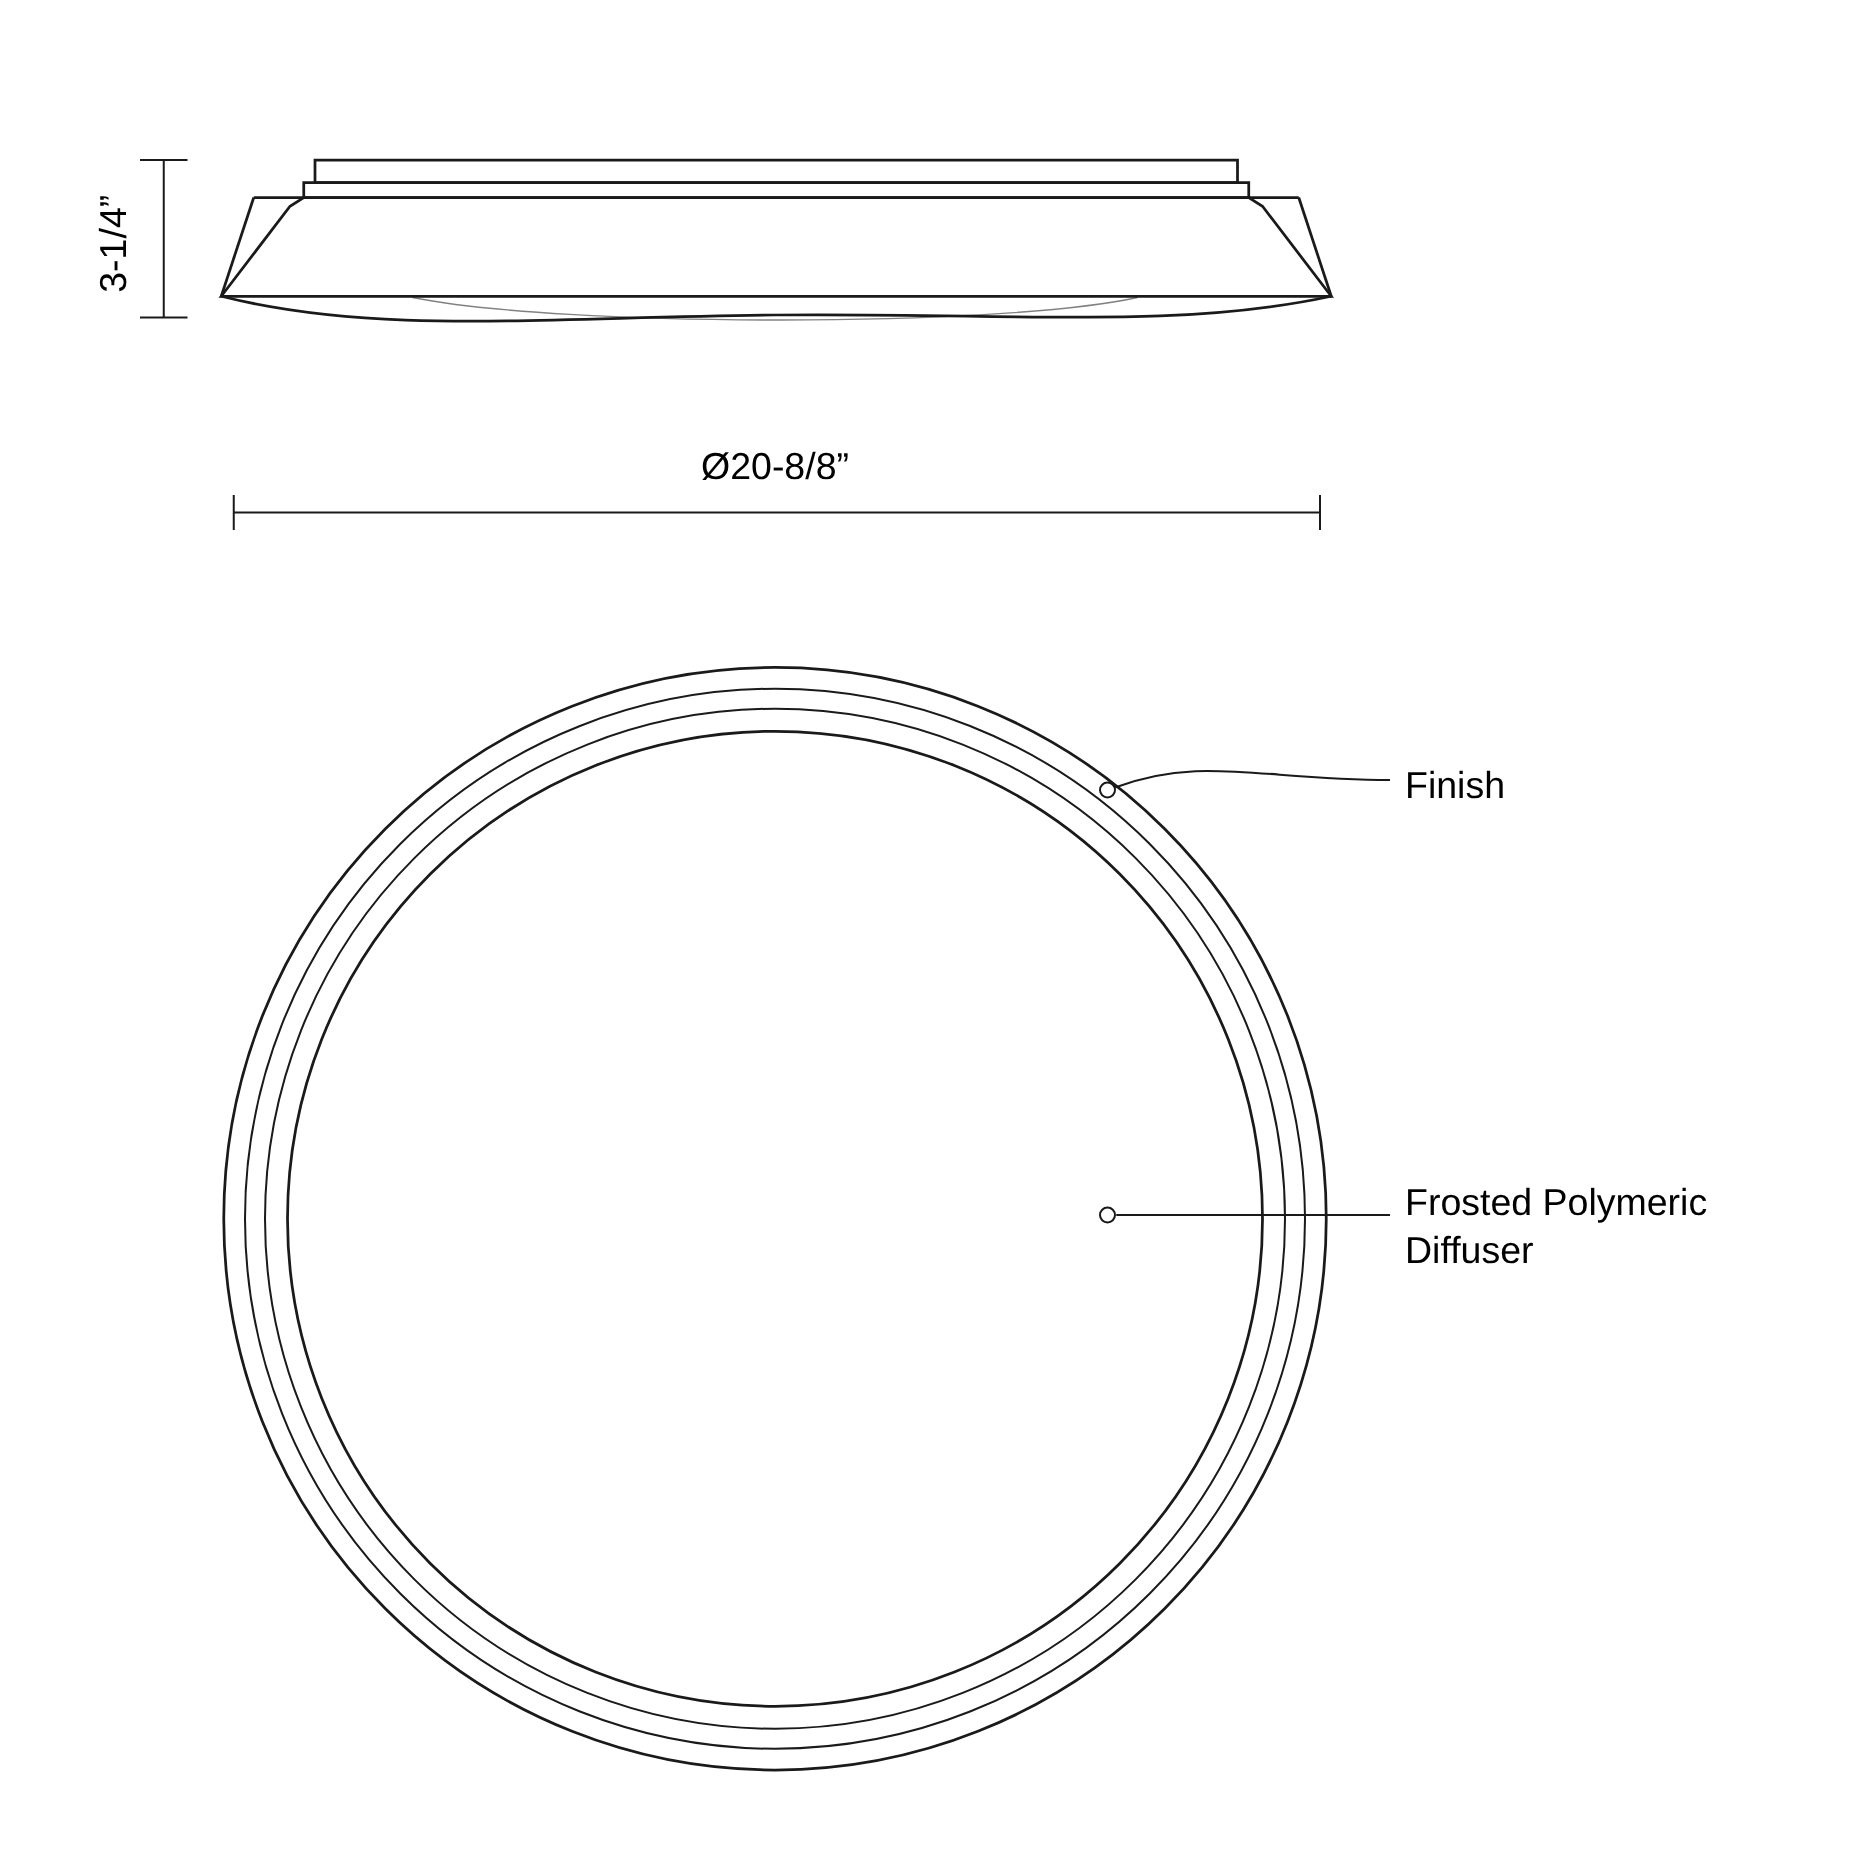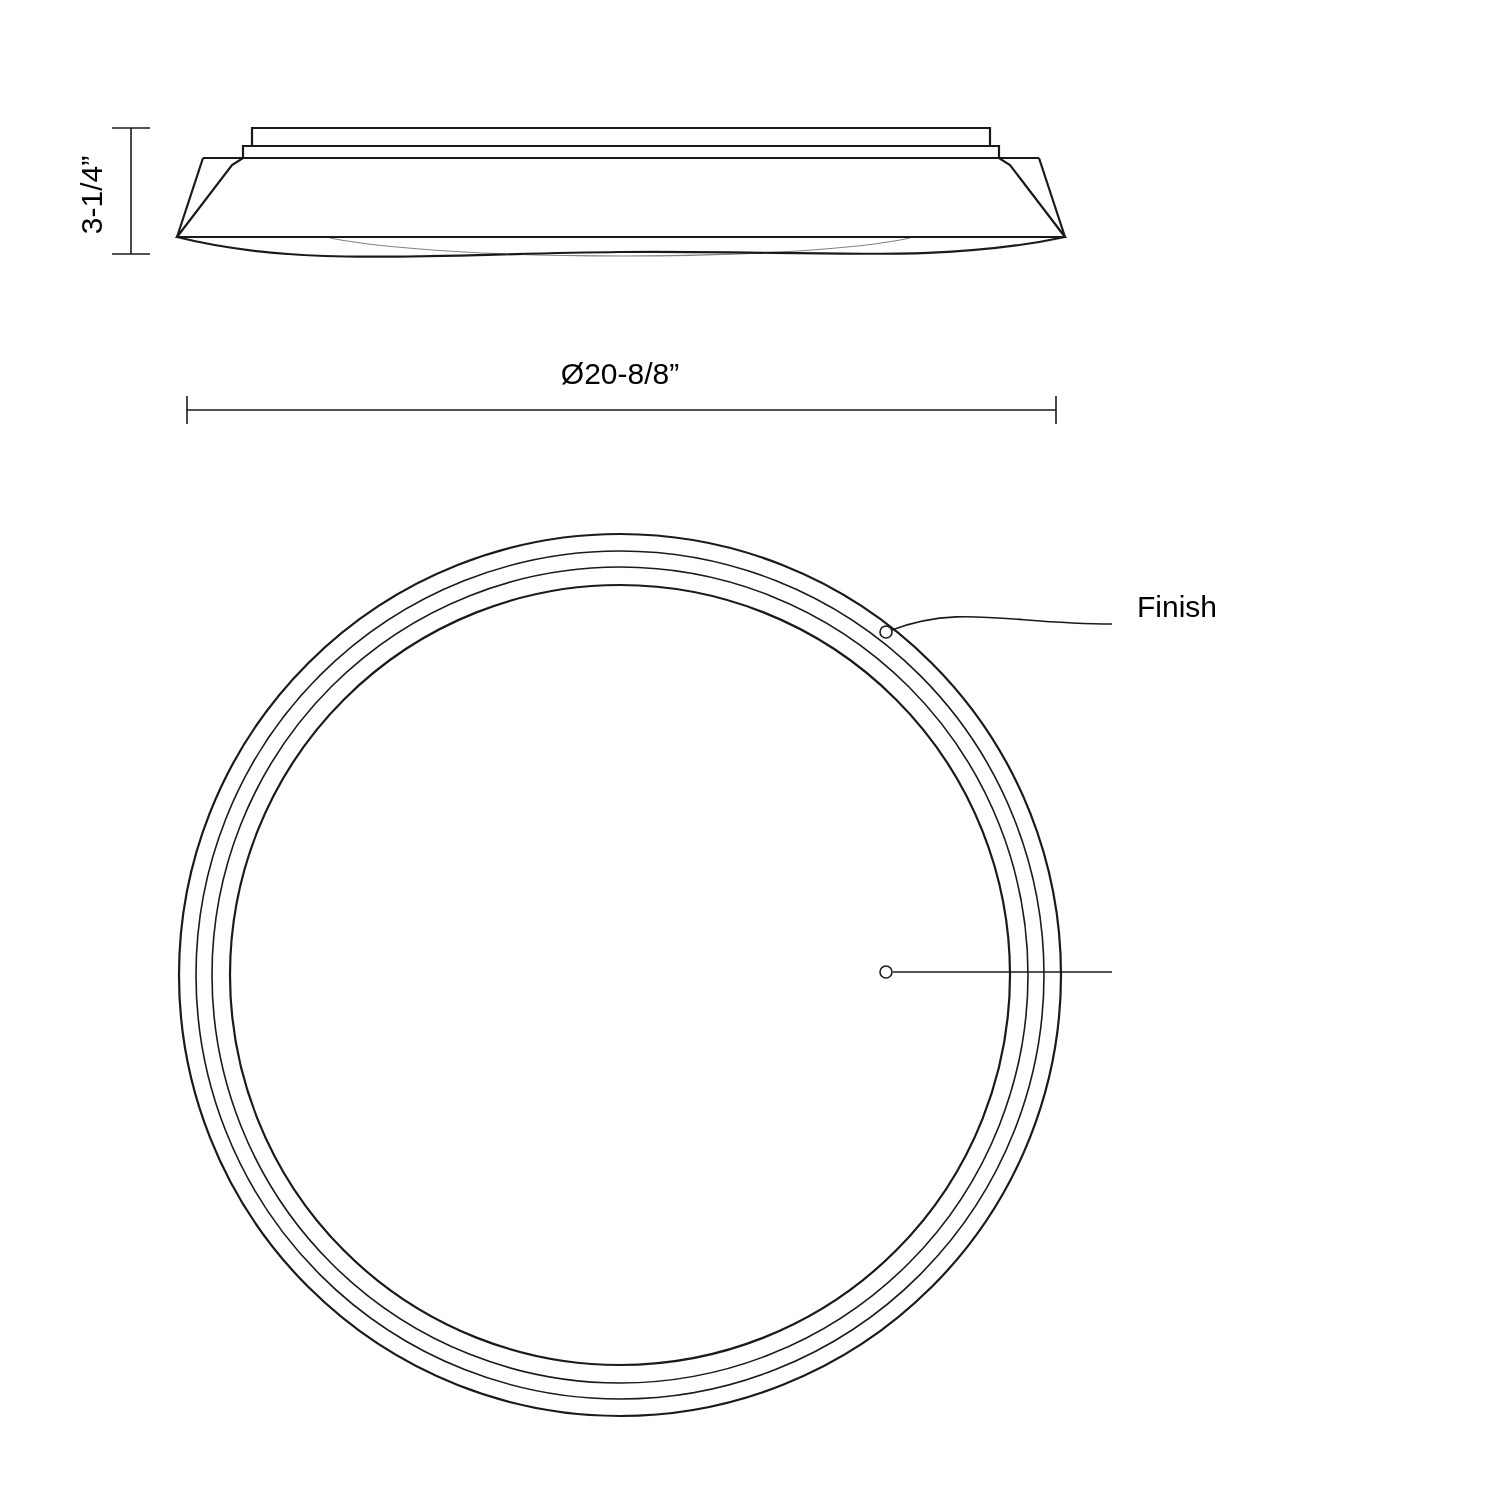--- a/index.html
+++ b/index.html
@@ -35,22 +35,21 @@
     transform: translate(-50%, -50%) rotate(-90deg);
     transform-origin: center center;
   }
   #diameter-label {
     left: 620px;
     top: 374px;
     transform: translate(-50%, -50%);
   }
   #callout-finish {
     left: 1124px;
-    top: 588px;
-    margin-left: 13px;
+    top: 610px;
   }
   #callout-diffuser {
     left: 1124px;
     top: 944px;
   }
 </style>
 </head>
 <body>
 
 <div id="page">
@@ -103,14 +102,16 @@
       <path d="M 893 972 L 1112 972"></path>
     </g>
   </svg>
 
   <div class="label" id="height-label">3-1/4”</div>
 
   <div class="label" id="diameter-label">Ø20-8/8”</div>
 
   <div class="label" id="callout-finish">Finish</div>
 
+  <div class="label" id="callout-diffuser">Frosted Polymeric
+Diffuser</div>
 
 </div>
 
 </body></html>

